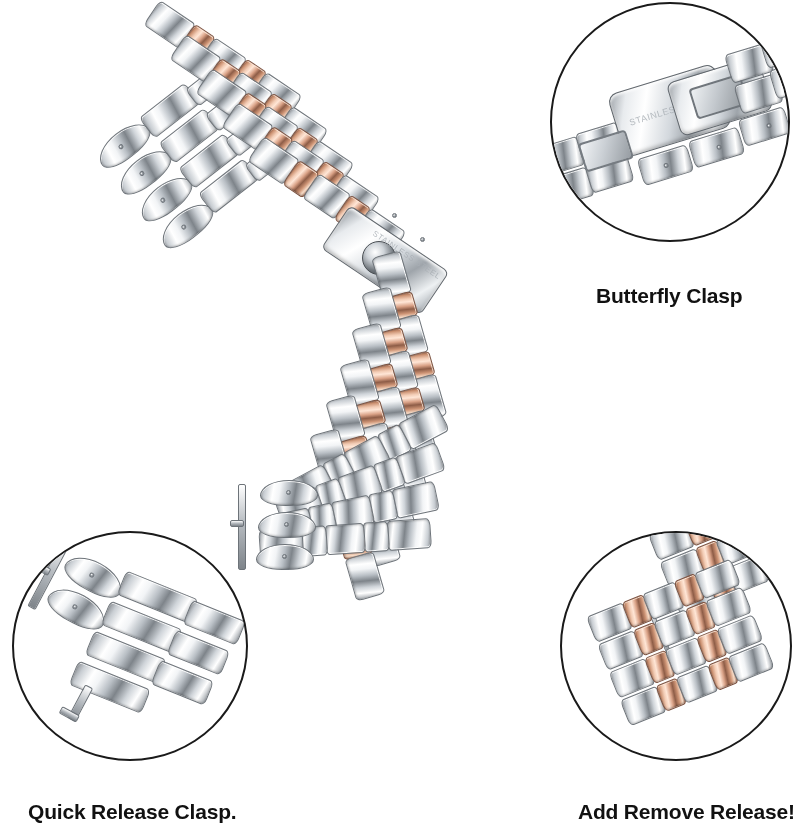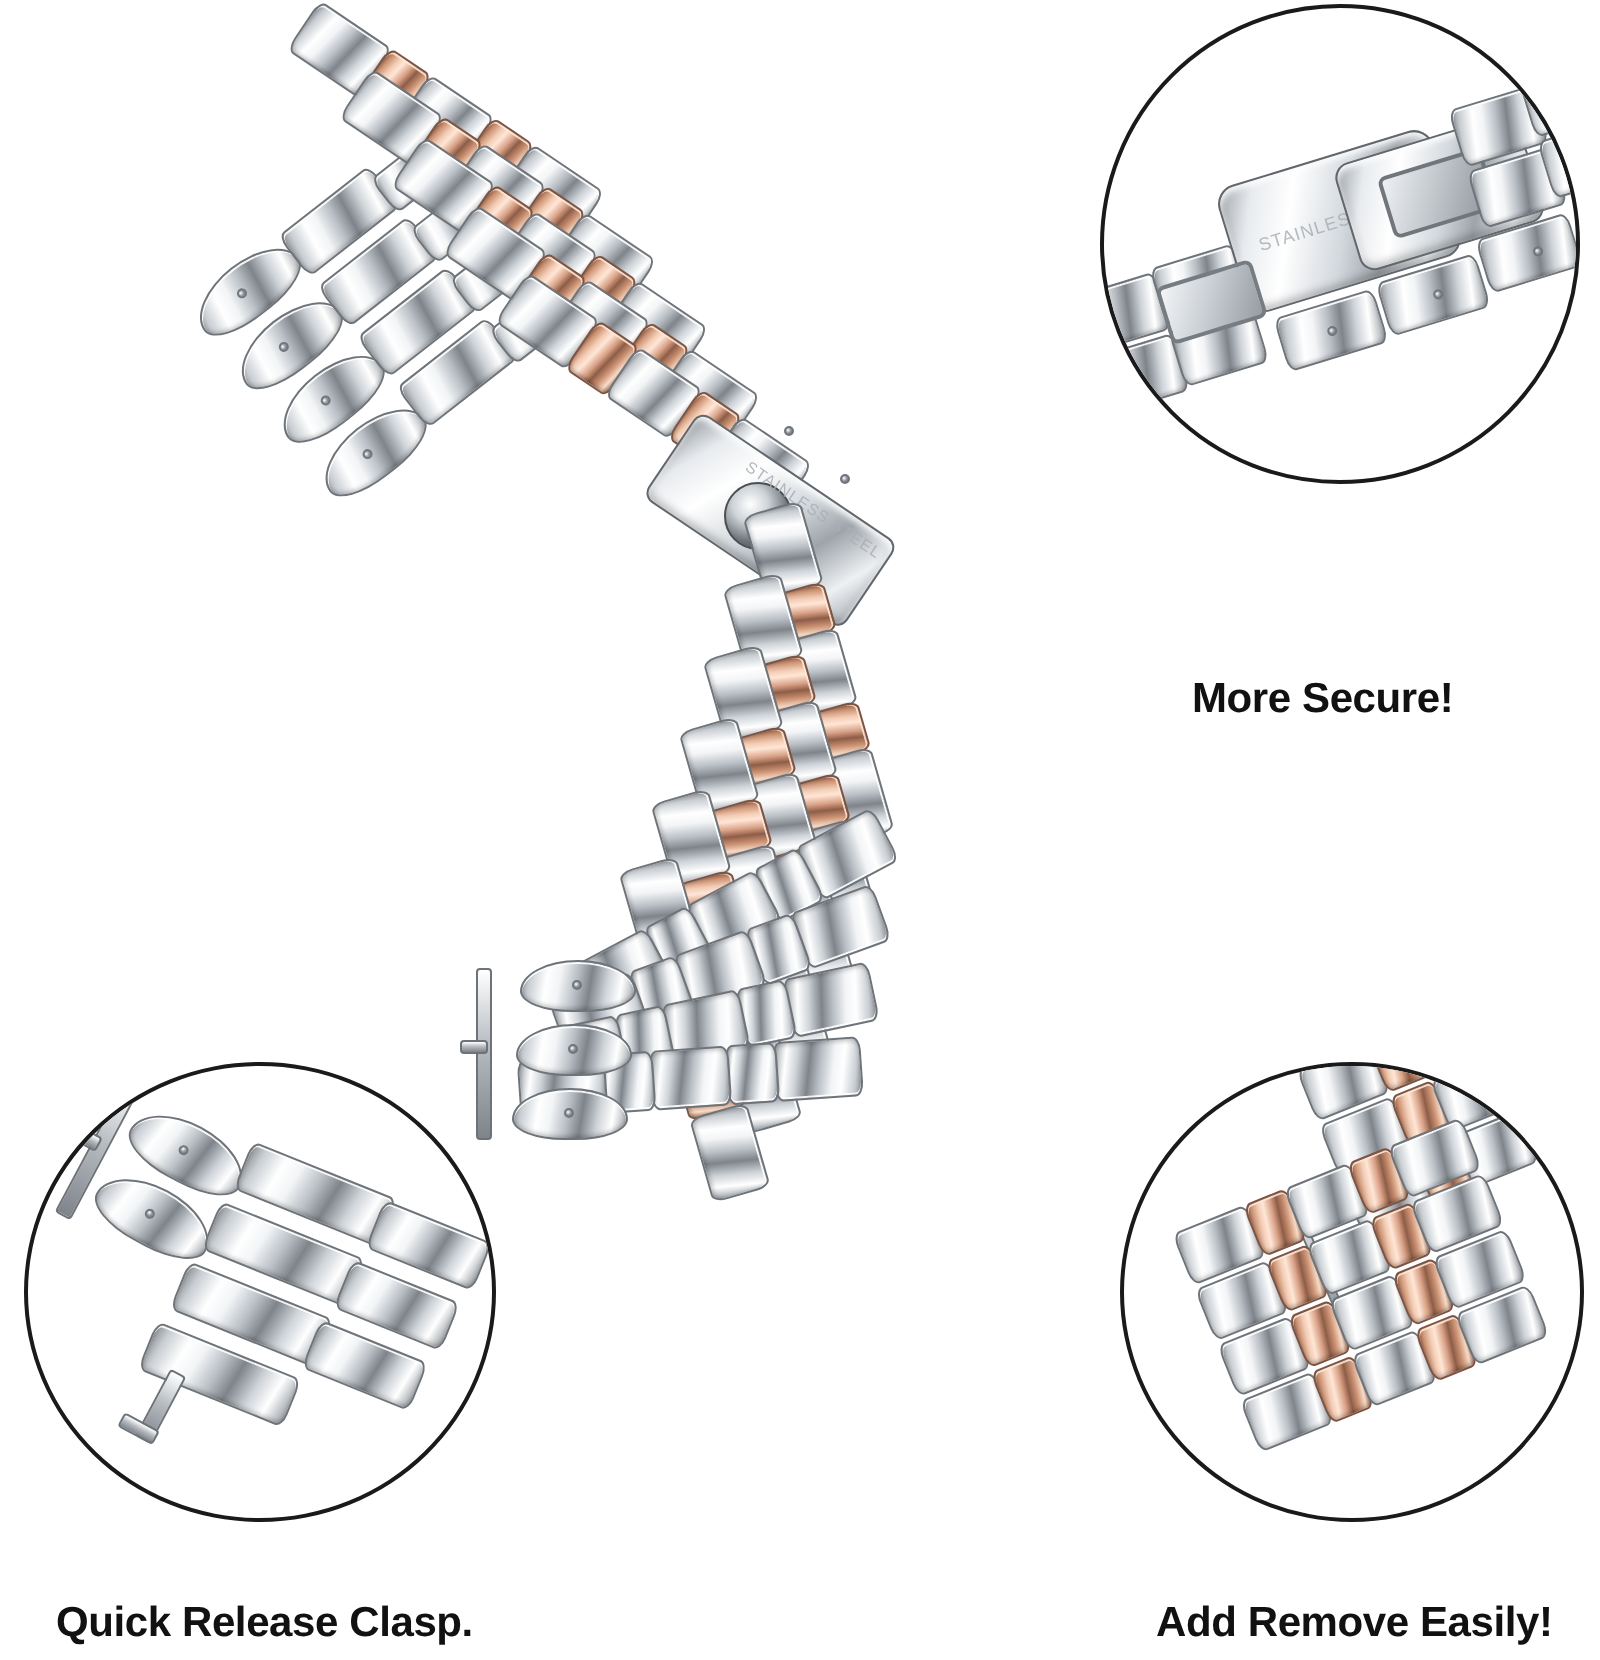--- a/index.html
+++ b/index.html
@@ -330,22 +330,21 @@
         <div class="bead silver" style="left:96px;  top:92px;  width:52px; height:28px;"></div>
         <div class="bead silver" style="left:150px; top:90px;  width:52px; height:28px;"></div>
         <div class="bead silver" style="left:204px; top:84px;  width:48px; height:28px;"></div>
         <div class="pin-dot" style="left:120px; top:104px;"></div>
         <div class="pin-dot" style="left:176px; top:102px;"></div>
         <div class="pin-dot" style="left:230px; top:96px;"></div>
       </div>
     </div>
   </div>
   <div class="callout-label" style="left:596px; top:256px; width:200px;">
-    <br>
-    <span>More Secure!</span>
+    <span>Butterfly Clasp</span><br>
   </div>
 
   <div class="callout-circle" style="left:12px; top:531px; width:236px; height:230px;">
     <div class="abs" style="left:0;top:0;width:236px;height:230px;">
       <div class="abs" style="left:34px; top:24px; width:190px; height:180px; transform:rotate(28deg); transform-origin:30% 30%;">
 
         <div class="bead silver endcap" style="left:0px;  top:14px; width:62px; height:30px;"></div>
         <div class="pin-dot" style="left:26px; top:26px;"></div>
         <div class="bead silver endcap" style="left:0px;  top:50px; width:62px; height:30px;"></div>
         <div class="pin-dot" style="left:26px; top:62px;"></div>
@@ -424,16 +423,16 @@
           <div class="bead silver" style="left:0px;   top:0px; width:40px; height:28px;"></div>
           <div class="bead rose" style="left:38px;  top:0px; width:24px; height:28px;"></div>
           <div class="bead silver" style="left:60px;  top:0px; width:36px; height:28px;"></div>
           <div class="bead rose" style="left:94px;  top:0px; width:24px; height:28px;"></div>
           <div class="bead silver" style="left:116px; top:0px; width:40px; height:28px;"></div>
         </div>
       </div>
     </div>
   </div>
   <div class="callout-label" style="left:578px; top:772px; width:230px;">
-    <span>Add Remove Easily!</span>
+    <span>Add Remove Release!</span>
   </div>
 
 </div>
 
 </body></html>

